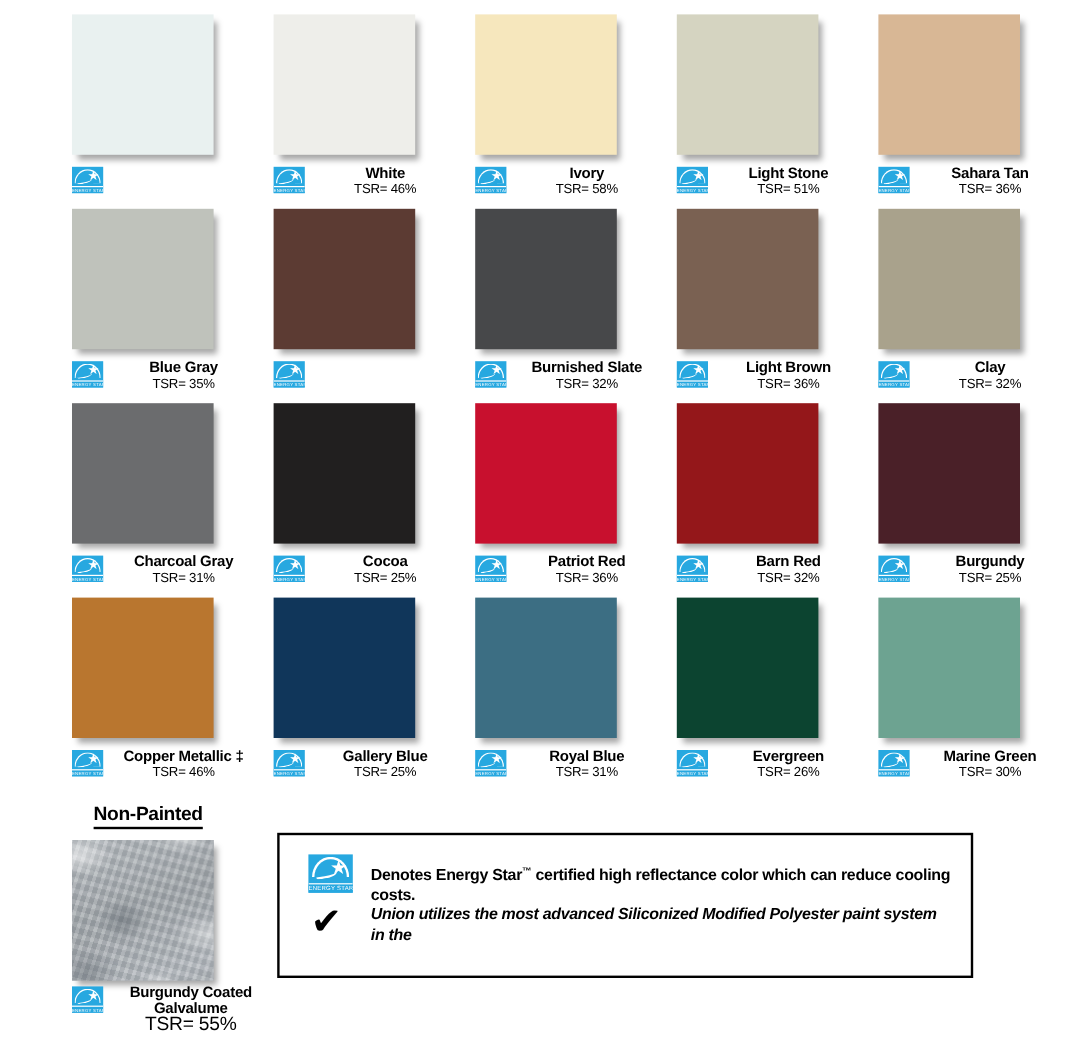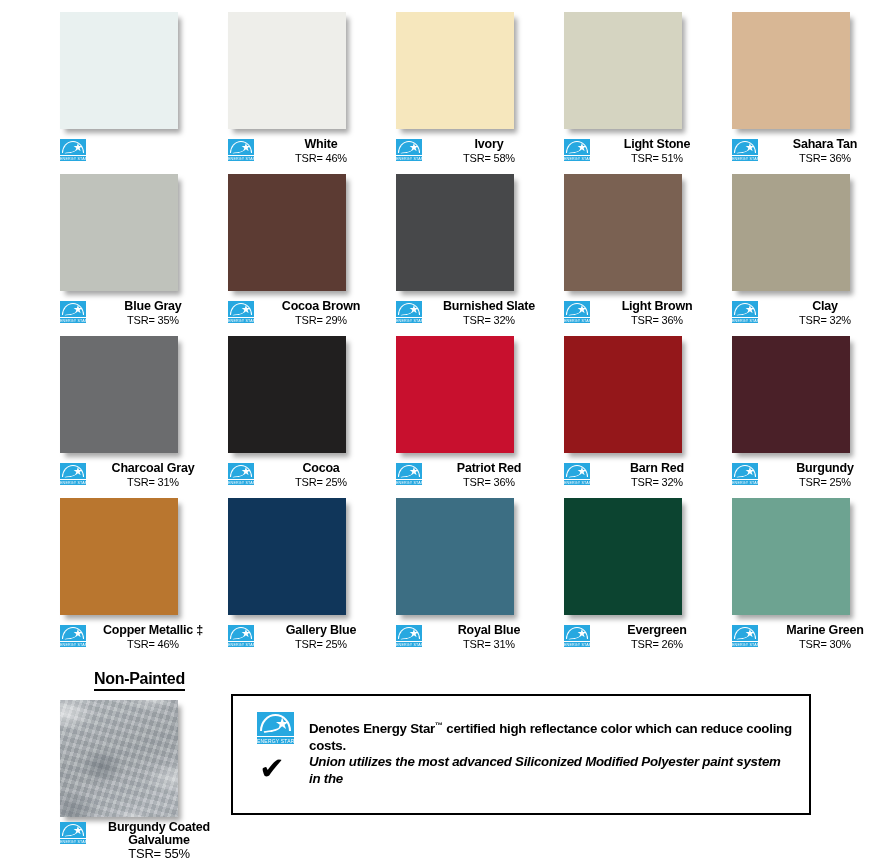--- a/index.html
+++ b/index.html
@@ -125,21 +125,21 @@
     border-top: 1px solid #ffffff;
     box-sizing: border-box;
     white-space: nowrap;
     overflow: hidden;
   }
   .estar.big .bar { height: 8px; font-size: 5px; line-height: 8px; }
 
   
   #non-painted-heading {
     position: absolute;
-    left: 94px;
+    left: 78px;
     top: 670px;
     font-size: 16px;
     font-weight: bold;
     letter-spacing: -0.3px;
     border-bottom: 2px solid #000;
     padding-bottom: 1px;
   }
   #non-painted-cell {
     position: absolute;
     left: 60px;
@@ -165,21 +165,21 @@
       radial-gradient(ellipse 38px 30px at 22% 82%, rgba(88,96,104,.40), rgba(0,0,0,0) 72%),
       radial-gradient(ellipse 26px 18px at 58% 88%, rgba(255,255,255,.38), rgba(255,255,255,0) 70%),
       radial-gradient(ellipse 20px 30px at 92% 30%, rgba(80,88,96,.35), rgba(0,0,0,0) 72%),
       repeating-linear-gradient(108deg, rgba(255,255,255,.13) 0 3px, rgba(70,78,86,.11) 3px 7px),
       repeating-linear-gradient(14deg, rgba(255,255,255,.10) 0 4px, rgba(60,68,76,.08) 4px 9px),
       linear-gradient(160deg, #c3c8cc 0%, #a2a7ab 48%, #b6bbc0 78%, #989da1 100%);
   }
   .np-meta { display: flex; align-items: flex-start; margin-top: 4px; }
   .np-text { flex: 1; text-align: center; padding-left: 2px; }
   .np-name { font-size: 12.5px; font-weight: bold; line-height: 13px; letter-spacing: -0.2px; }
-  .np-tsr { font-size: 13px; line-height: 14px; letter-spacing: -0.2px; }
+  .np-tsr { font-size: 16px; line-height: 14px; letter-spacing: -0.2px; }
 
   
   #legend-box {
     position: absolute;
     left: 231px;
     top: 694px;
     width: 580px;
     height: 121px;
     border: 2px solid #000;
     background: #fff;
@@ -324,24 +324,20 @@
     <div class="swatch-cell">
       <div class="swatch-chip-wrap">
         <div class="swatch-chip" style="background: rgb(92, 59, 51);"></div>
       </div>
       <div class="swatch-meta">
         <div class="estar">
           <div class="arc"></div>
           <div class="swoosh"></div>
           <div class="star">★</div>
           <div class="bar">ENERGY STAR</div>
-        </div>
-        <div class="swatch-text">
-          <div class="swatch-name">Cocoa Brown</div>
-          <div class="swatch-tsr">TSR= 29%</div>
         </div>
       </div>
     </div>
     <div class="swatch-cell">
       <div class="swatch-chip-wrap">
         <div class="swatch-chip" style="background: rgb(71, 72, 74);"></div>
       </div>
       <div class="swatch-meta">
         <div class="estar">
           <div class="arc"></div>

